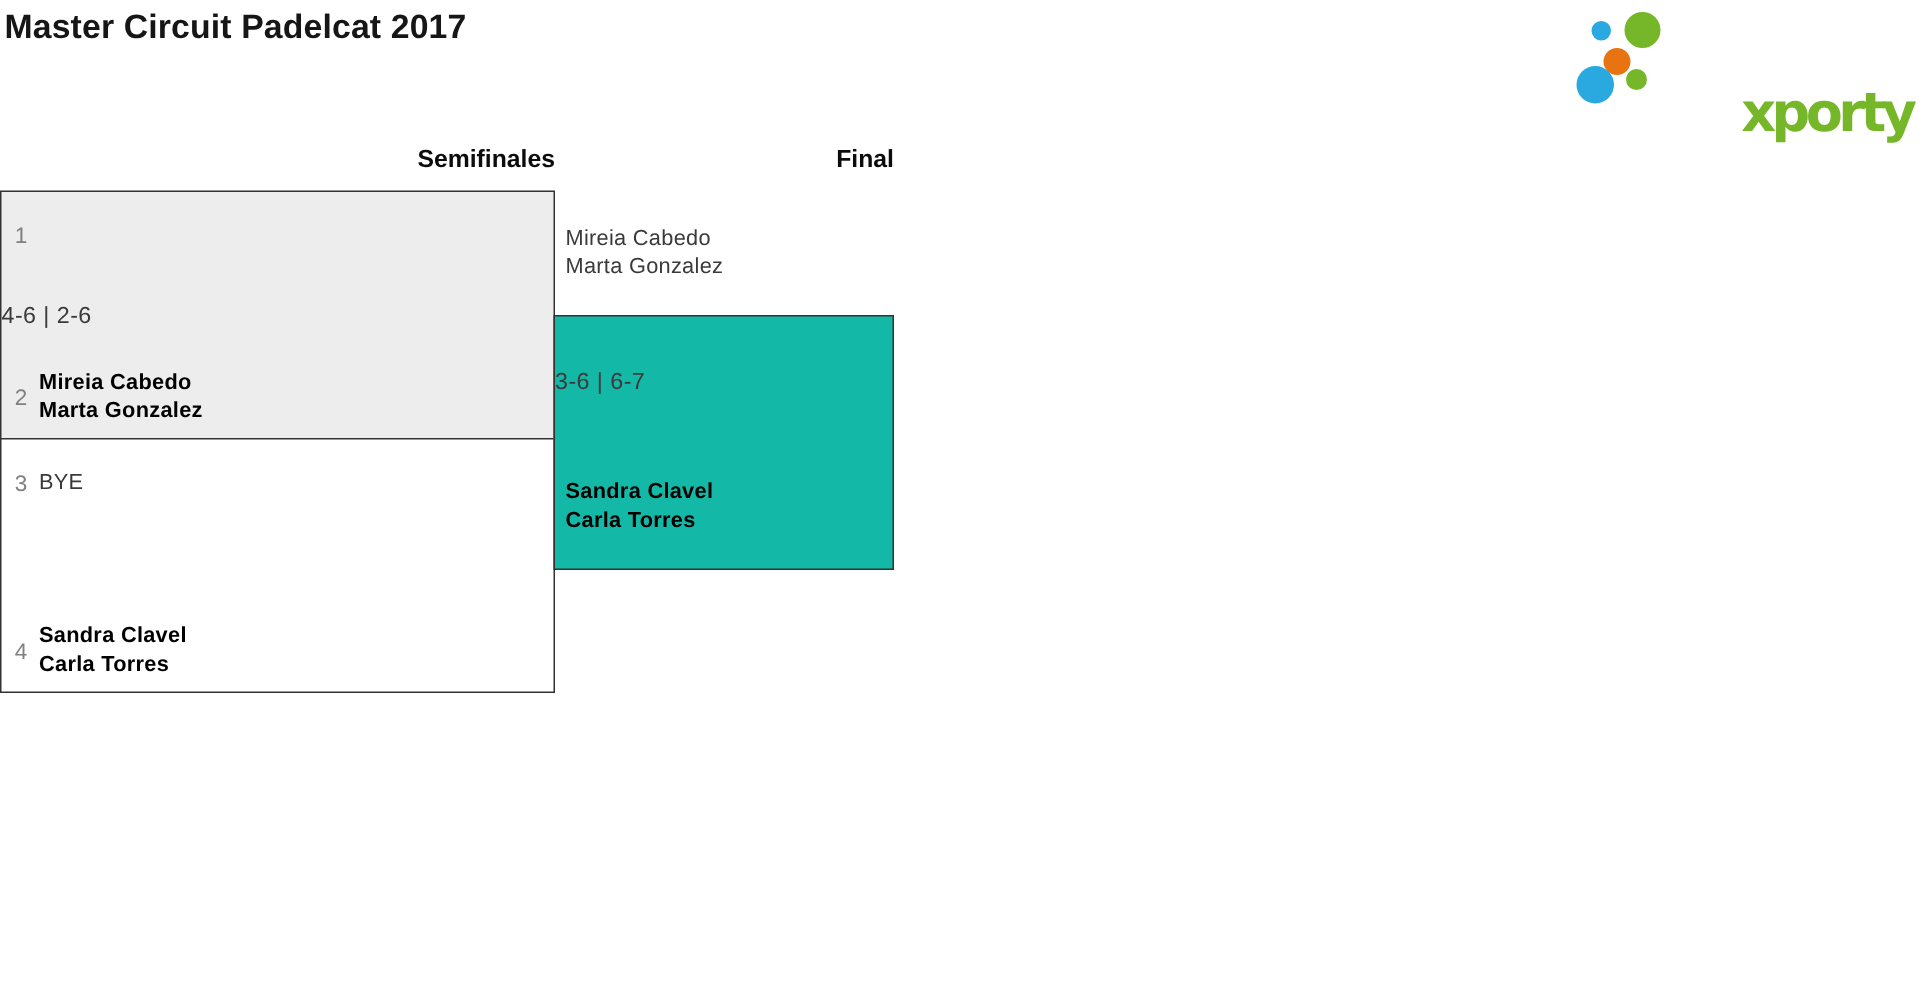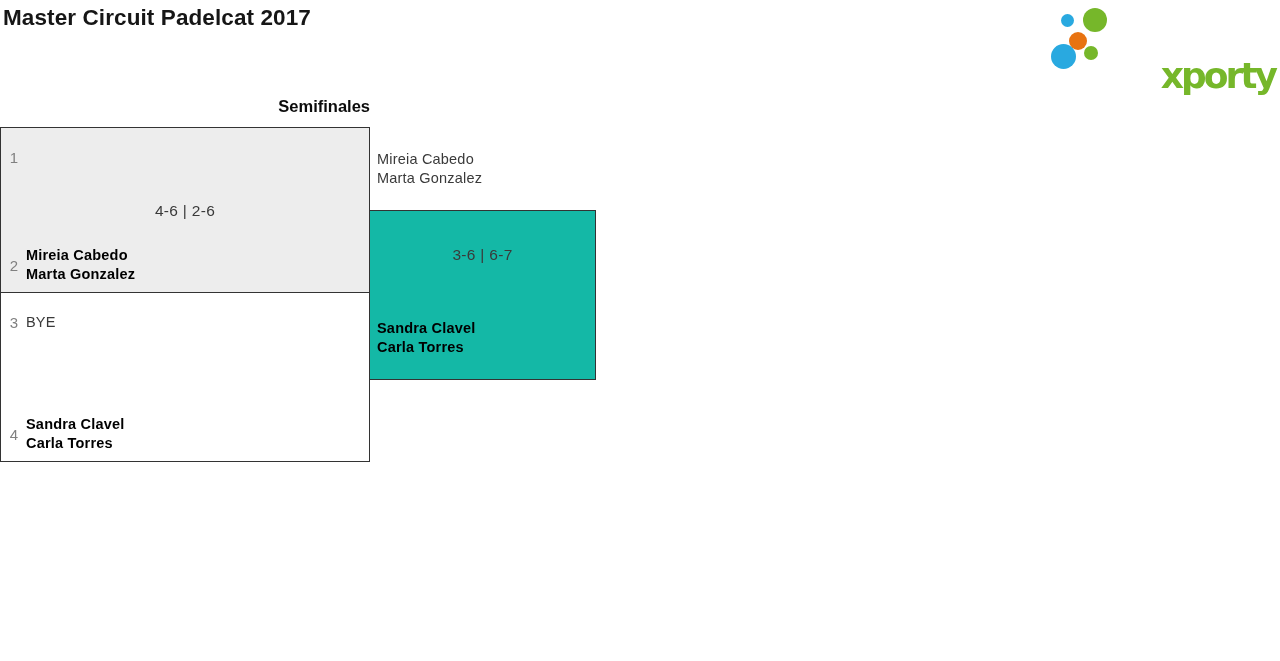--- a/index.html
+++ b/index.html
@@ -63,21 +63,21 @@
     font-size: 15px; color: #808080;
   }
   .names { display: flex; flex-direction: column; justify-content: center; }
   .name {
     font-size: 14.5px; line-height: 19px; color: #3a3a3a; white-space: nowrap;
     letter-spacing: 0.2px;
   }
   .winner .name { font-weight: 700; color: #000000; }
 
   .score {
-    position: absolute; left: 0; right: 0; text-align: center;
+    position: absolute; left: 0; right: 0; 
     font-size: 15.5px; color: #3a3a3a; letter-spacing: 0.3px;
   }
   .match-sf1 .score, .match-sf2 .score { top: 74px; }
   .match-final .score { top: 35px; }
 
   
   .final-team-top { position: absolute; left: 377px; top: 150px; }
 </style>
 </head>
 <body>
@@ -93,20 +93,21 @@
       <span class="dot dot-blue-small"></span>
       <span class="dot dot-green-large"></span>
       <span class="dot dot-orange"></span>
       <span class="dot dot-blue-large"></span>
       <span class="dot dot-green-small"></span>
     </div>
     <div class="logo-text">xporty</div>
   </div>
 
   <div class="round-header rh-semis">Semifinales</div>
+  <div class="round-header rh-final">Final</div>
 
   <div class="match match-sf1">
     <div class="team team-top">
       <span class="seed">1</span>
     </div>
     <div class="score">4-6 | 2-6</div>
     <div class="team team-bottom winner">
       <span class="seed">2</span>
       <div class="names">
         <div class="name">Mireia Cabedo</div>

